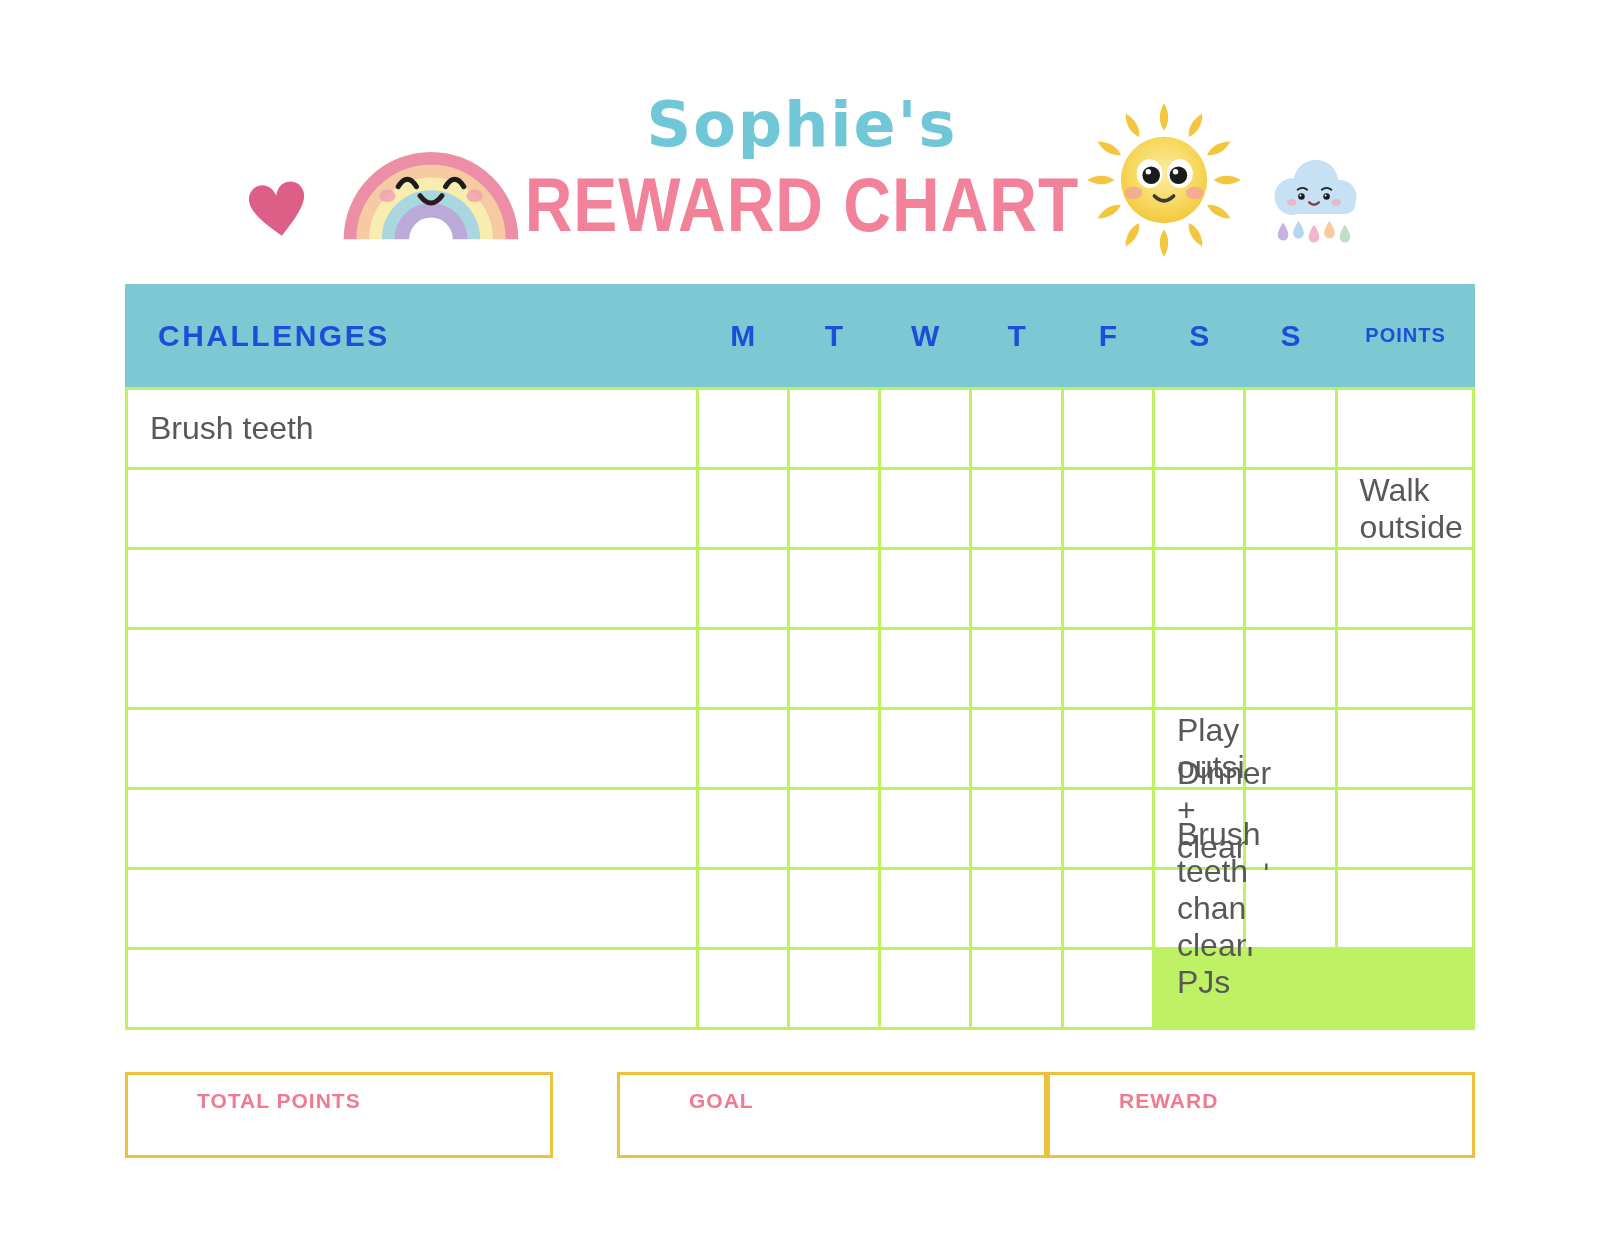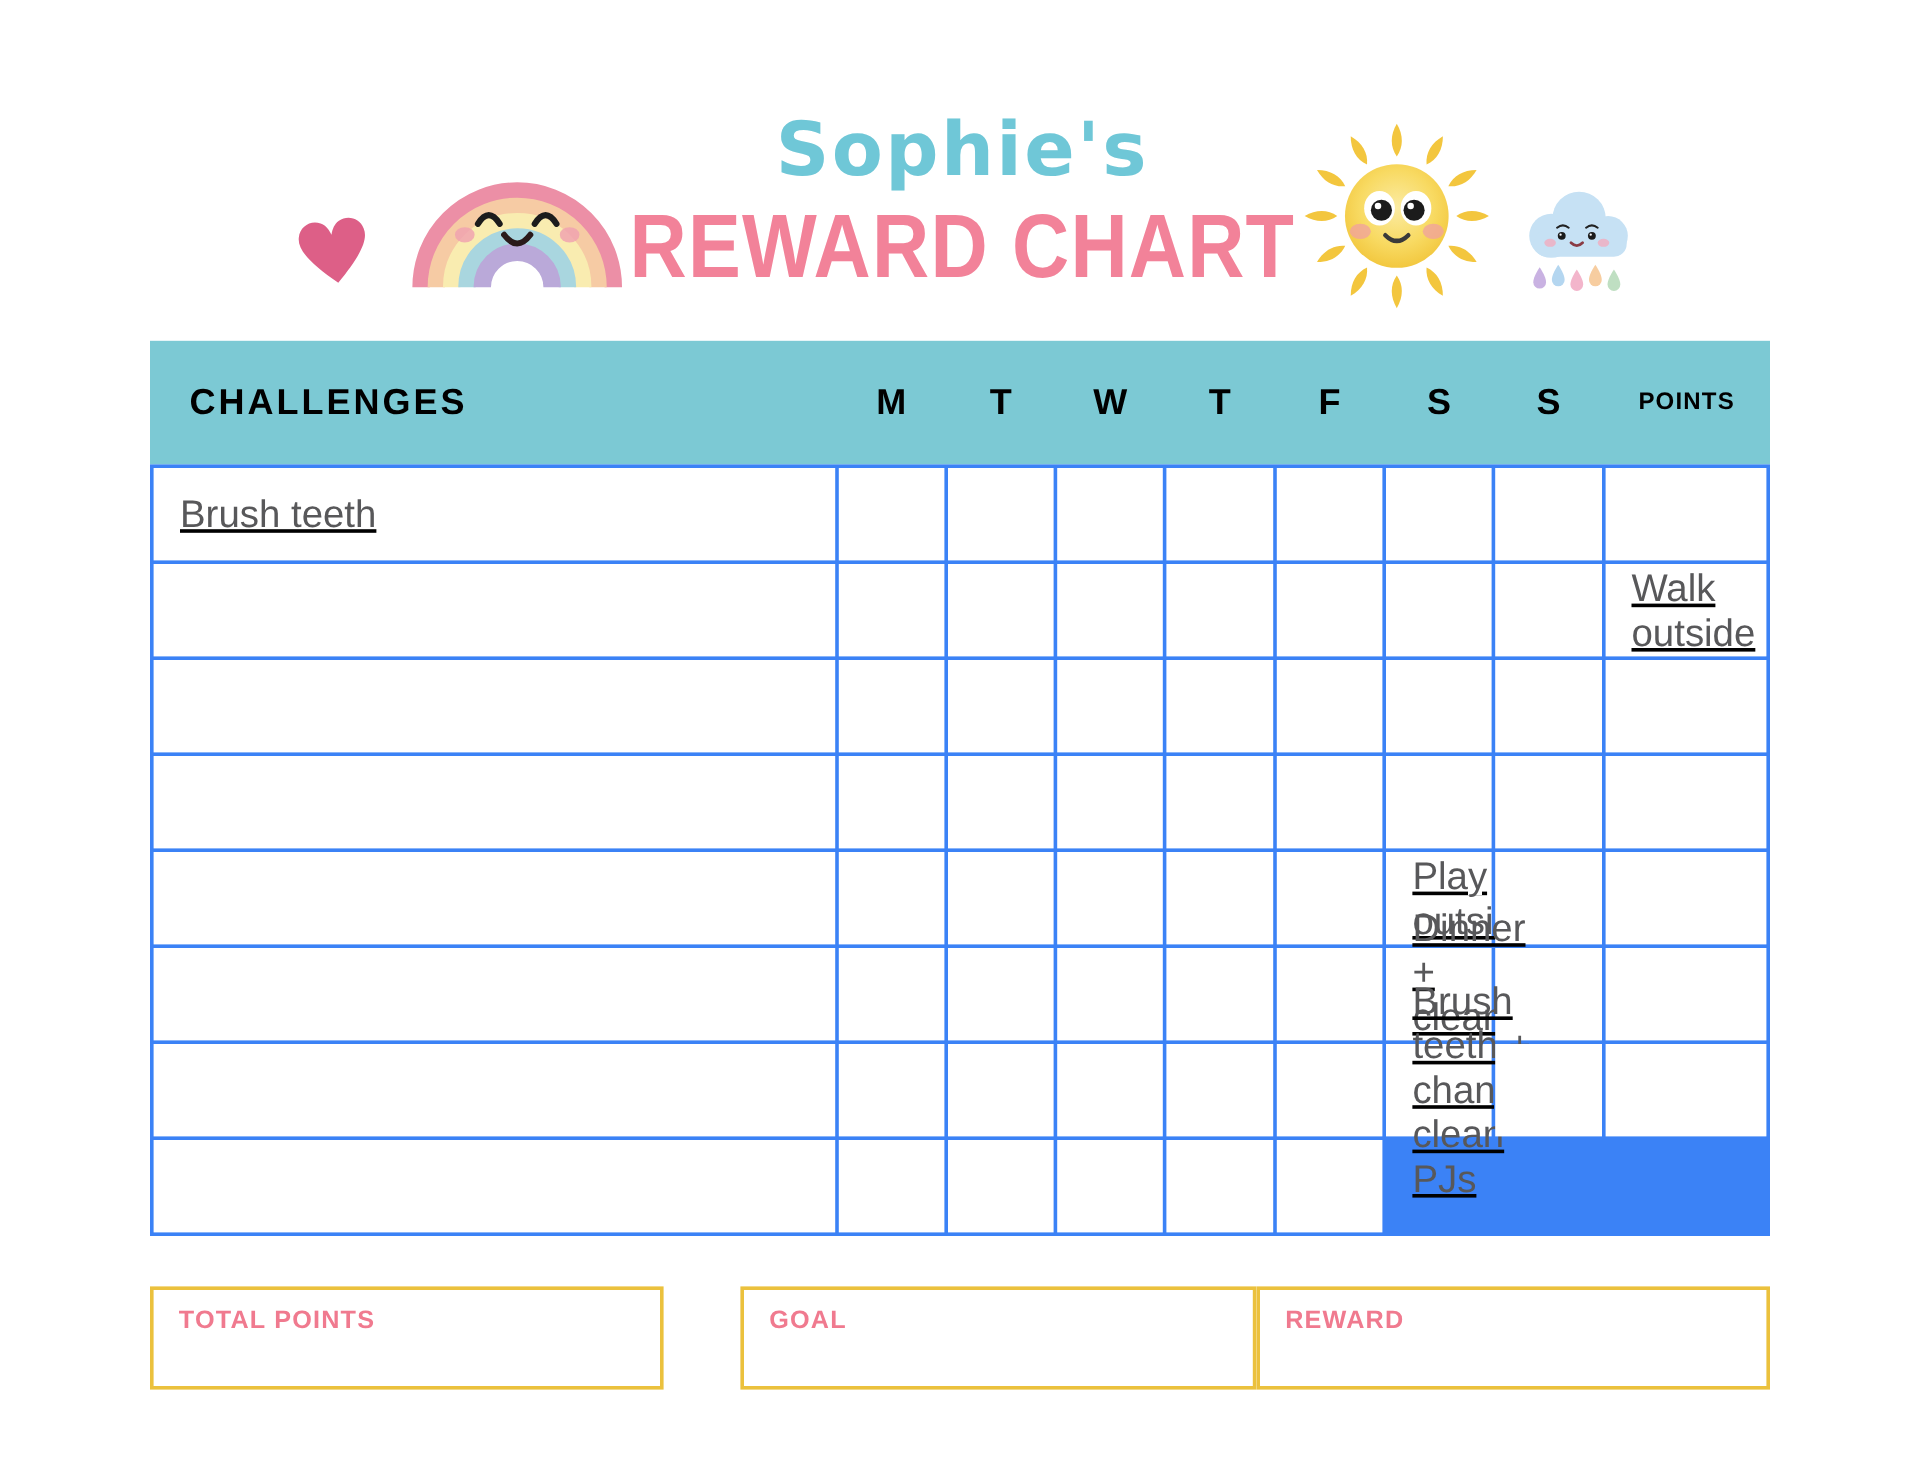--- a/index.html
+++ b/index.html
@@ -23,48 +23,49 @@
   .chart-heading{
     display:inline-block;
     font-family:"Liberation Sans", sans-serif;
     font-size:66px;font-weight:700;color:#F28299;letter-spacing:1px;
     transform:scaleY(1.14);transform-origin:top center;margin-top:4px;
   }
   
   .chart-table{position:absolute;left:125px;top:284px;width:1350px;}
   .table-head{
     display:grid;grid-template-columns:572px repeat(7,91.3px) 1fr;
-    height:103px;background:#7CC9D4;color:#000000;align-items:center;
+    height:103px;background:#7CC9D4;color:#1d4ed8;align-items:center;
   }
   .head-challenges{
     font-size:30px;font-weight:700;letter-spacing:2.5px;padding-left:33px;
   }
   .head-day{font-size:30px;font-weight:700;text-align:center;}
   .head-points{font-size:20px;font-weight:700;letter-spacing:1px;text-align:center;}
   .table-body{
     display:grid;
     grid-template-columns:567.5px repeat(7,88.3px) 134.4px;
-    grid-auto-rows:77px;gap:3px;padding:3px;background:#3b82f6;text-decoration:underline;
+    grid-auto-rows:77px;gap:3px;padding:3px;background:#bef264;
   }
   .cell{background:#ffffff;}
   .cell-label{
     display:flex;align-items:center;padding-left:22px;
     font-size:32px;color:#58585A;
   }
   
   .footer-box{
     position:absolute;top:1072px;height:80px;background:#ffffff;
     border:3px solid #EBC13D;
   }
   #box-total{left:125px;width:422px;}
   #box-goal{left:617px;width:424px;}
   #box-reward{left:1047px;width:422px;}
   .footer-label{
     font-size:21px;font-weight:700;letter-spacing:1px;color:#F07A8F;
     padding:14px 0 0 21px;
+    margin-left:48px;
   }
 </style>
 </head>
 <body>
 
 <svg id="heart-art" class="art" viewBox="0 0 100 100">
   <path fill="#DD5F87" d="M50 90 C22 64 7 45 11 30 C14 17 28 11 39 17 C45 20 48 26 50 32 C52 26 55 20 61 17 C72 11 86 17 89 30 C93 45 78 64 50 90 Z"></path>
 </svg>
 
 <svg id="rainbow-art" class="art" viewBox="0 0 200 130">

